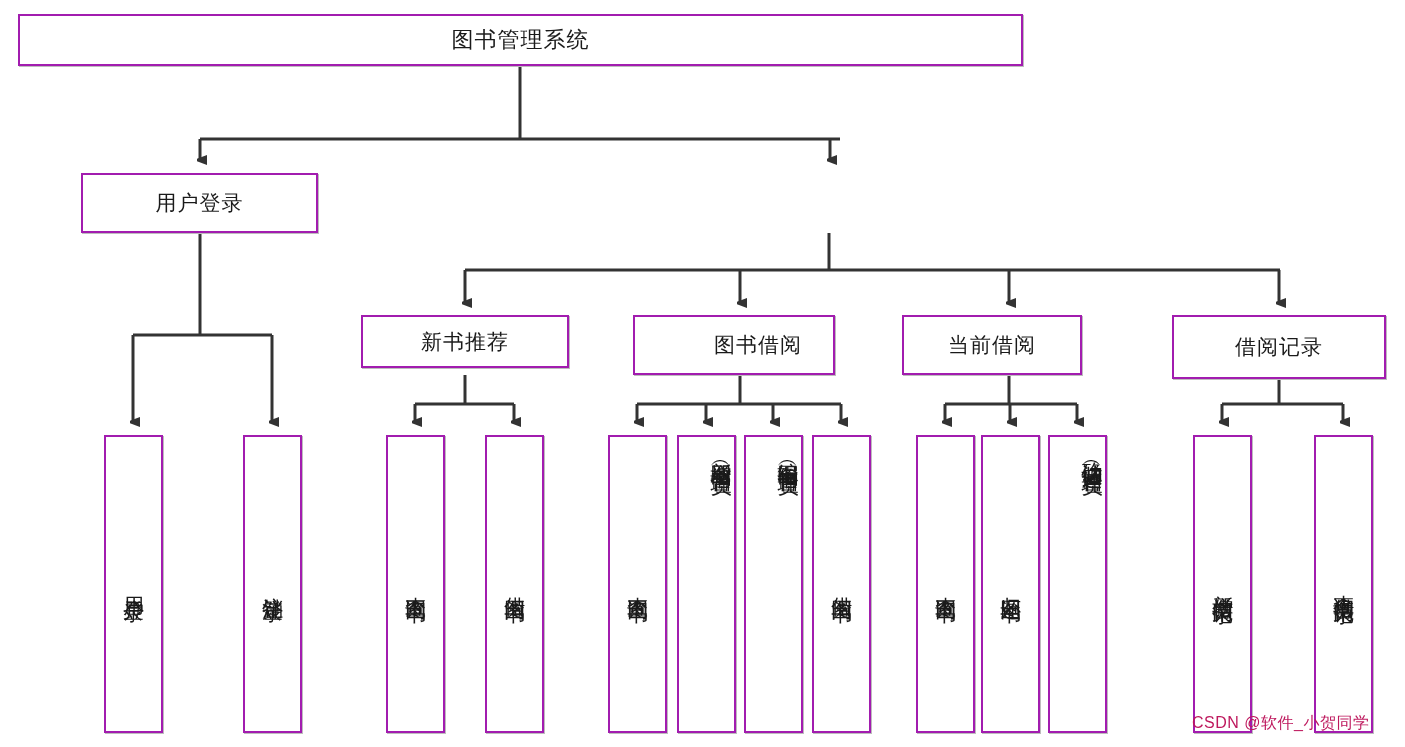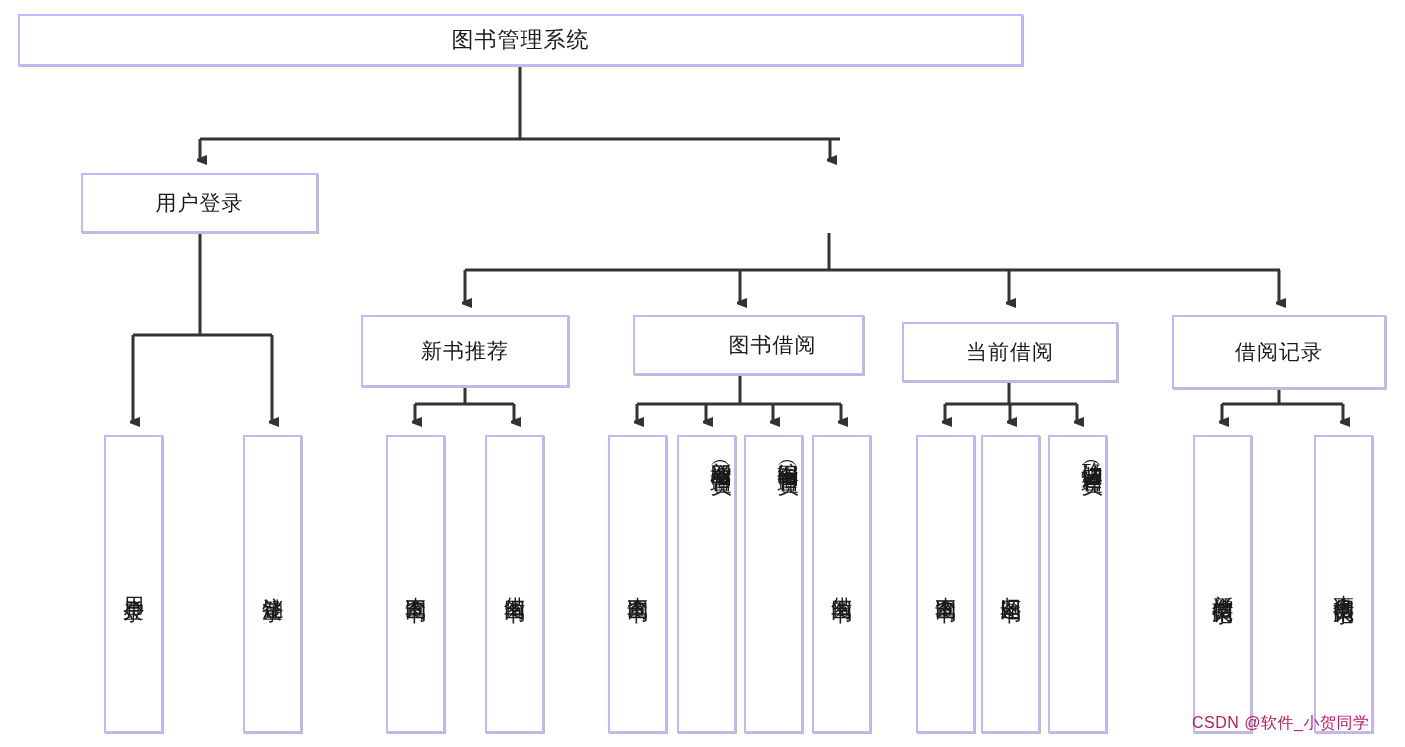--- a/index.html
+++ b/index.html
@@ -14,21 +14,21 @@
     position: relative;
     width: 1405px;
     height: 747px;
     background: #ffffff;
     overflow: hidden;
   }
   .node {
     position: absolute;
     box-sizing: border-box;
     background: #ffffff;
-    border: 2px solid #c4b5fd;
+    border: 2px solid #a21caf;
     display: flex;
     align-items: center;
     justify-content: center;
     color: #1a1a1a;
     text-align: center;
     box-shadow: 1px 1px 0 #bdbdbd;
   }
   .node-h {
     font-size: 21px;
     letter-spacing: 1px;
@@ -132,24 +132,24 @@
       <path d="M1222,404 L1343,404"></path>
       <path d="M1222,404 L1222,422" marker-end="url(#arrow)"></path>
       <path d="M1343,404 L1343,422" marker-end="url(#arrow)"></path>
     </g>
   </svg>
 
   <div class="node node-root" style="left:18px; top:14px; width:1005px; height:52px;">图书管理系统</div>
 
   <div class="node node-h" style="left:81px; top:173px; width:237px; height:60px;">用户登录</div>
 
-  <div class="node node-h" style="left:361px; top:315px; width:208px; height:72px;">新书推荐</div>
-  <div class="node node-h" style="left:633px; top:315px; width:231px; height:60px;padding-left:48px;">图书借阅</div>
-  <div class="node node-h" style="left:902px; top:315px; width:216px; height:60px;margin-top:7px;">当前借阅</div>
-  <div class="node node-h" style="left:1172px; top:315px; width:214px; height:74px;">借阅记录</div>
+  <div class="node node-h" style="left:361px; top:315px; width:208px; height:53px;">新书推荐</div>
+  <div class="node node-h" style="left:633px; top:315px; width:202px; height:60px;padding-left:48px;">图书借阅</div>
+  <div class="node node-h" style="left:902px; top:315px; width:180px; height:60px;">当前借阅</div>
+  <div class="node node-h" style="left:1172px; top:315px; width:214px; height:64px;">借阅记录</div>
 
   <div class="node node-v centered" style="left:104px; top:435px; width:59px; height:298px;">用户登录</div>
   <div class="node node-v centered" style="left:243px; top:435px; width:59px; height:298px;">注销登录</div>
 
   <div class="node node-v centered" style="left:386px; top:435px; width:59px; height:298px;">查询图书</div>
   <div class="node node-v centered" style="left:485px; top:435px; width:59px; height:298px;">借阅图书</div>
 
   <div class="node node-v centered" style="left:608px; top:435px; width:59px; height:298px;">查询图书</div>
   <div class="node node-v" style="left:677px; top:435px; width:59px; height:298px;">新增图书（管理员）</div>
   <div class="node node-v" style="left:744px; top:435px; width:59px; height:298px;">编辑图书（管理员）</div>

